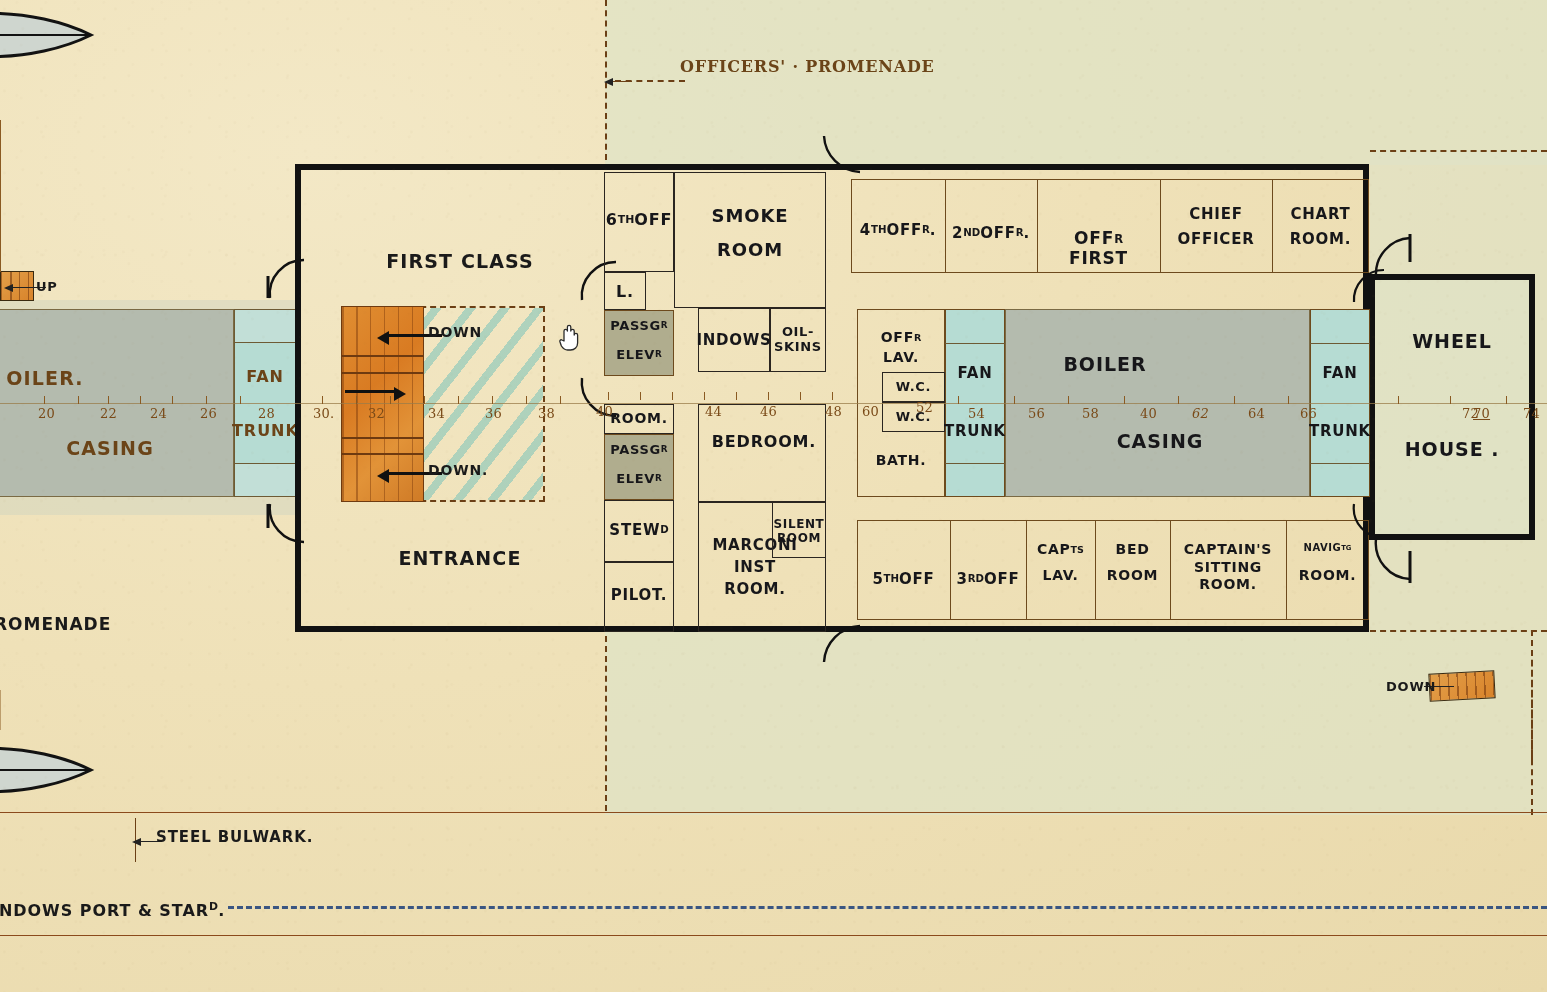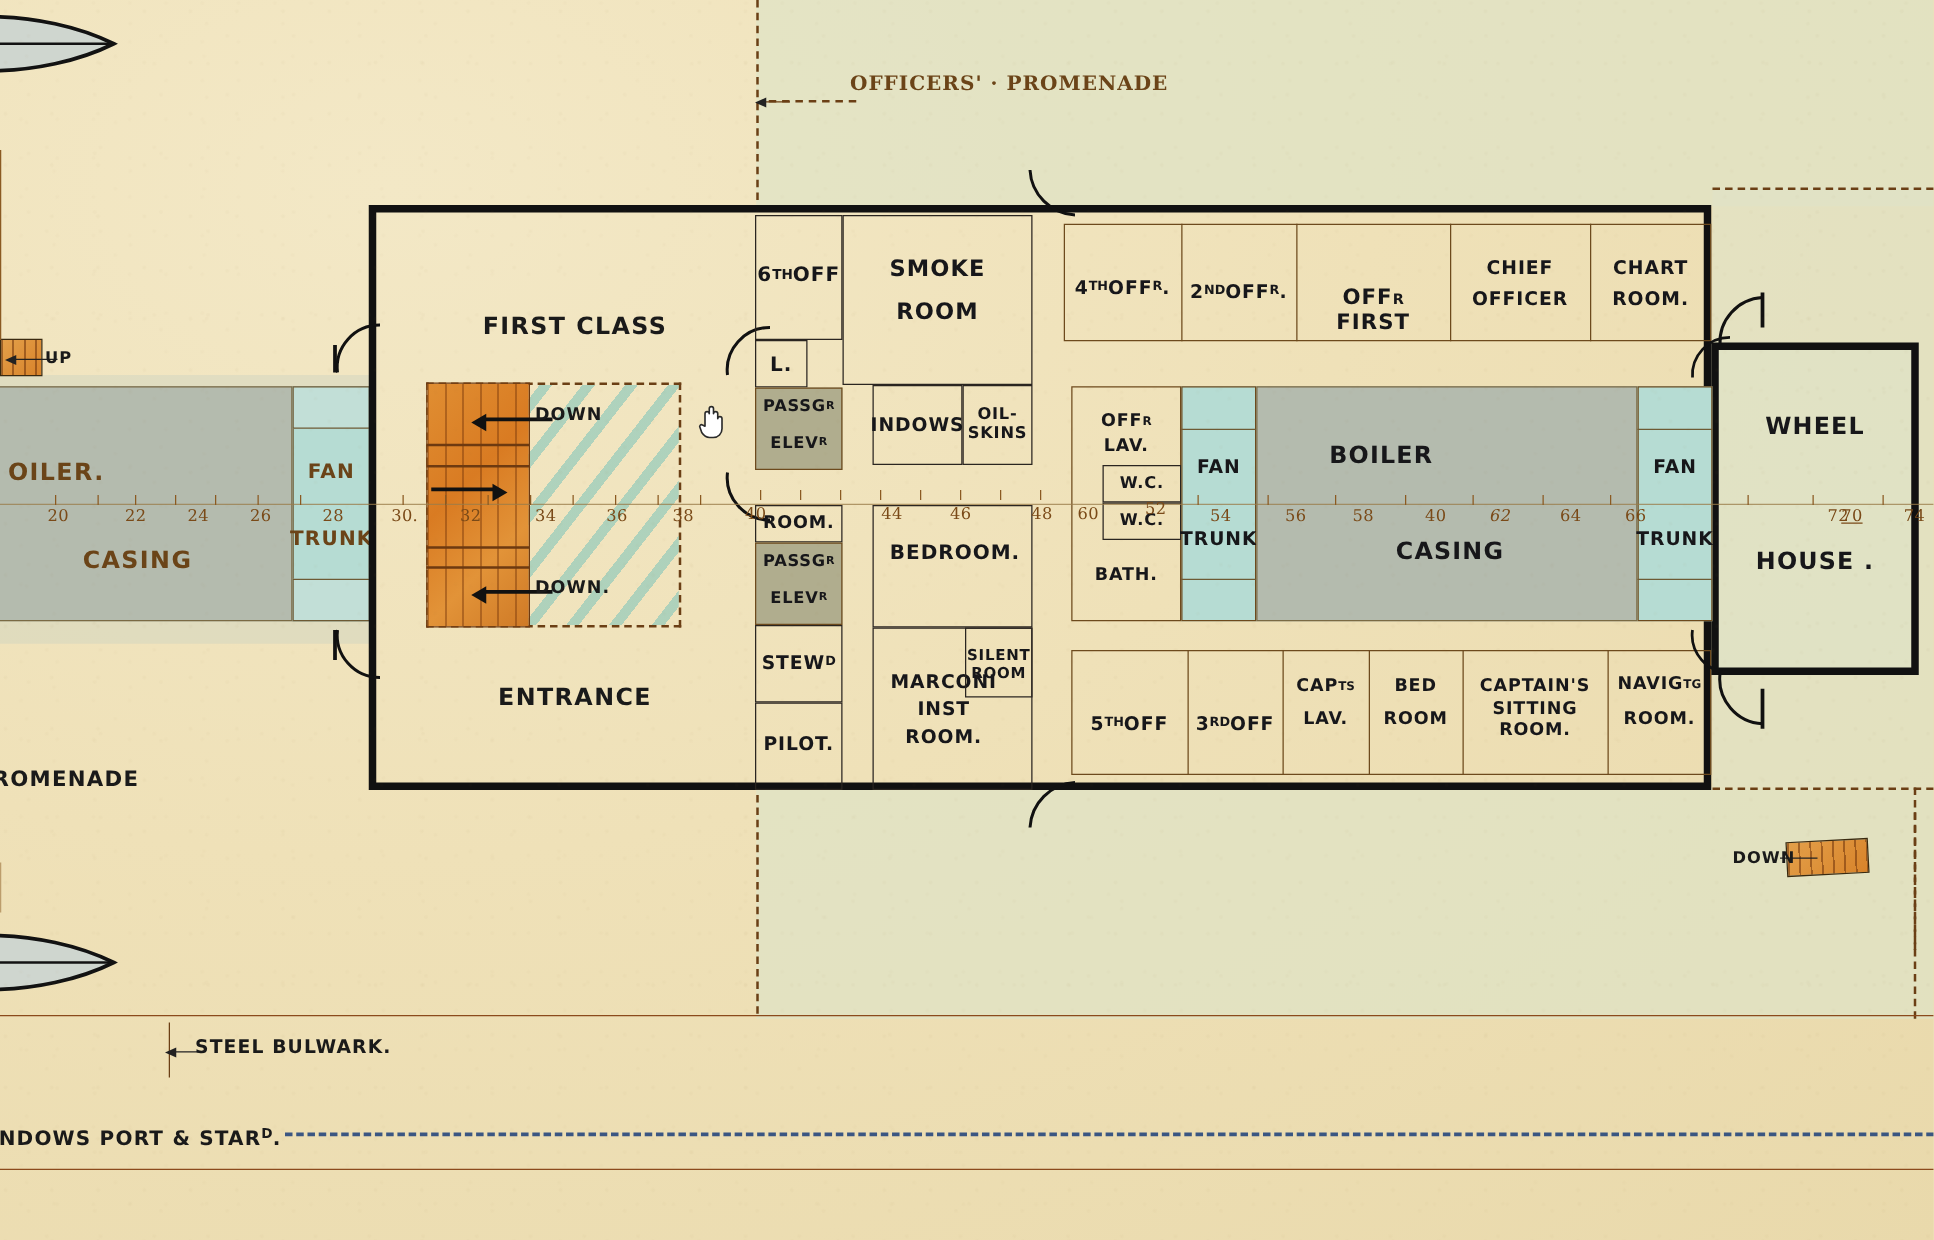--- a/index.html
+++ b/index.html
@@ -311,21 +311,21 @@
   </div>
   <div class="wrapbox" style="left:1026px;top:539px;width:69px;height:22px;font-size:14px;">
     <span>CAP</span>
       <sup>TS</sup>
   </div>
   <div class="wrapbox" style="left:1026px;top:565px;width:69px;height:22px;font-size:14px;">LAV.</div>
   <div class="wrapbox" style="left:1095px;top:539px;width:75px;height:22px;font-size:14px;">BED</div>
   <div class="wrapbox" style="left:1095px;top:565px;width:75px;height:22px;font-size:14px;">ROOM</div>
   <div class="wrapbox" style="left:1170px;top:539px;width:116px;height:22px;font-size:14px;">CAPTAIN'S</div>
   <div class="wrapbox" style="left:1168px;top:565px;width:120px;height:22px;font-size:14px;">SITTING ROOM.</div>
-  <div class="wrapbox" style="left:1286px;top:537px;width:83px;height:22px;font-size:14px;">
+  <div class="wrapbox" style="left:1286px;top:537px;width:83px;height:22px;font-size:10px;">
     <span>NAVIG</span>
       <sup>TG</sup>
   </div>
   <div class="wrapbox" style="left:1286px;top:565px;width:83px;height:22px;font-size:14px;">ROOM.</div>
 
   <svg class="abs" style="left:1374px;top:232px;width:40px;height:46px;" viewBox="0 0 40 46">
     <path d="M2 44 A 36 36 0 0 1 36 6" fill="none" stroke="#111" stroke-width="2.4"></path>
     <line x1="36" y1="2" x2="36" y2="30" stroke="#111" stroke-width="3"></line>
   </svg>
   <svg class="abs" style="left:1374px;top:537px;width:40px;height:48px;" viewBox="0 0 40 48">

